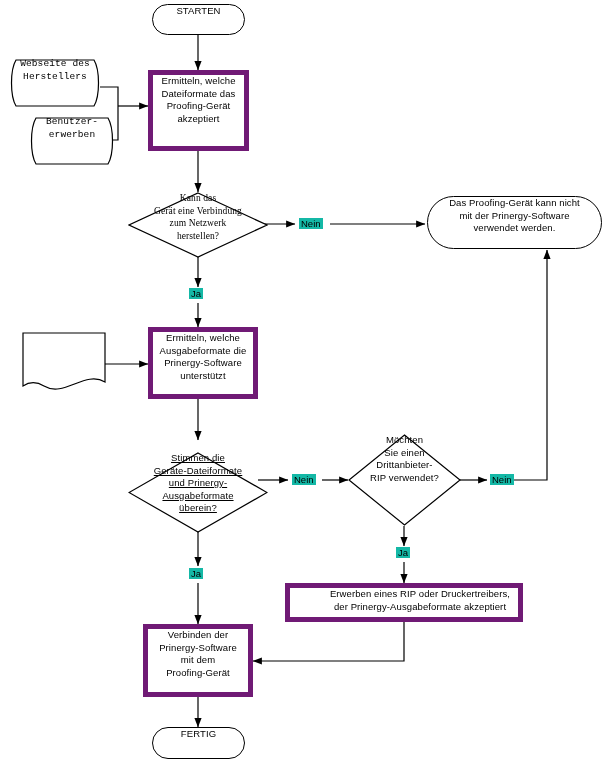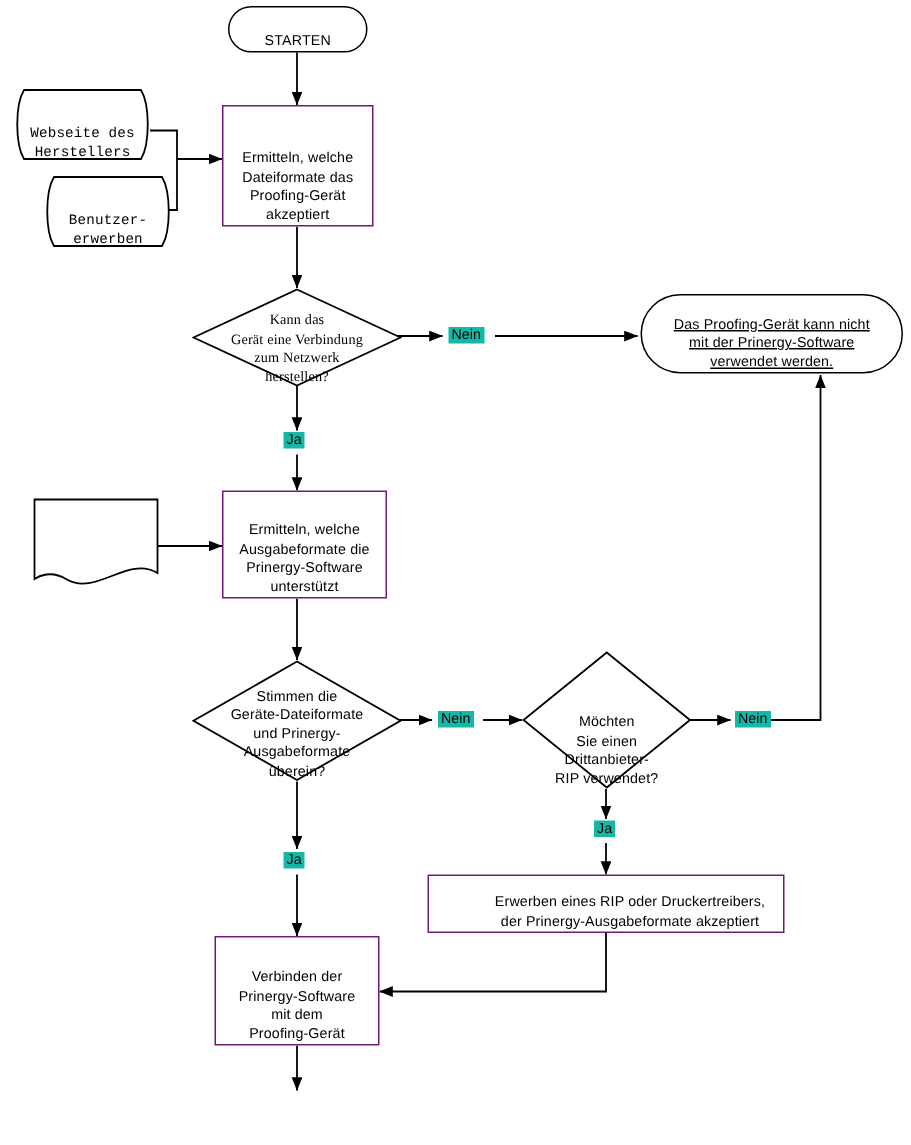--- a/index.html
+++ b/index.html
@@ -23,42 +23,42 @@
     left: 0;
     top: 0;
     width: 607px;
     height: 763px;
     pointer-events: none;
   }
   .node {
     position: absolute;
     box-sizing: border-box;
     display: flex;
-    align-items: flex-end;
+    align-items: flex-start;
     justify-content: center;
     text-align: center;
     font-size: 9.5px;
     line-height: 12.5px;
     color: #000000;
     letter-spacing: 0.1px;
   }
   .node .label {
     display: block;
     white-space: pre-line;
     padding: 0 2px;
   }
   
   .node.terminator {
     border: 1px solid #000000;
     border-radius: 999px;
     background: #ffffff;
   }
   
   .node.process {
-    border: 1px solid #701a75;
+    border: 5px solid #701a75;
     background: #ffffff;
   }
   
   .node.decision {
     background: transparent;
   }
   .node.decision .diamond-svg {
     position: absolute;
     left: 0;
     top: 0;
@@ -177,40 +177,40 @@
   <div class="node decision" style="left:128px; top:192px; width:140px; height:66px;font-family:Liberation Serif, serif;">
     <svg class="diamond-svg" viewBox="0 0 140 66" preserveAspectRatio="none">
       <polygon points="70,1 139,33 70,65 1,33" fill="#ffffff" stroke="#000000" stroke-width="1.2"></polygon>
     </svg>
     <span class="label">Kann das
 Gerät eine Verbindung
 zum Netzwerk
 herstellen?</span>
   </div>
 
-  <div class="node terminator" style="left:427px; top:196px; width:175px; height:53px;text-decoration:underline;">
+  <div class="node terminator" style="left:427px; top:196px; width:175px; height:53px;">
     <span class="label">Das Proofing-Gerät kann nicht
 mit der Prinergy-Software
 verwendet werden.</span>
   </div>
 
   <div class="node document" style="left:22px; top:332px; width:84px; height:60px;">
     <svg class="doc-svg" viewBox="0 0 84 60" preserveAspectRatio="none">
       <path d="M1,1 L83,1 L83,50 C 63,38 42,66 22,54 C 12,48 4,52 1,54 Z" fill="#ffffff" stroke="#000000" stroke-width="1.2"></path>
     </svg>
   </div>
 
   <div class="node process" style="left:148px; top:327px; width:110px; height:72px;">
     <span class="label">Ermitteln, welche
 Ausgabeformate die
 Prinergy-Software
 unterstützt</span>
   </div>
 
-  <div class="node decision" style="left:128px; top:440px; width:140px; height:81px;">
+  <div class="node decision" style="left:128px; top:452px; width:140px; height:81px;text-decoration:underline;">
     <svg class="diamond-svg" viewBox="0 0 140 81" preserveAspectRatio="none">
       <polygon points="70,1 139,40.5 70,80 1,40.5" fill="#ffffff" stroke="#000000" stroke-width="1.2"></polygon>
     </svg>
     <span class="label">Stimmen die
 Geräte-Dateiformate
 und Prinergy-
 Ausgabeformate
 überein?</span>
   </div>
 
@@ -229,20 +229,23 @@
 der Prinergy-Ausgabeformate akzeptiert</span>
   </div>
 
   <div class="node process" style="left:143px; top:624px; width:110px; height:73px;">
     <span class="label">Verbinden der
 Prinergy-Software
 mit dem
 Proofing-Gerät</span>
   </div>
 
+  <div class="node terminator" style="left:152px; top:727px; width:93px; height:32px;">
+    <span class="label">FERTIG</span>
+  </div>
 
   <div class="edge-label" style="left:299px; top:218px;">Nein</div>
 
   <div class="edge-label" style="left:189px; top:288px;">Ja</div>
 
   <div class="edge-label" style="left:292px; top:474px;">Nein</div>
 
   <div class="edge-label" style="left:189px; top:568px;">Ja</div>
 
   <div class="edge-label" style="left:490px; top:474px;">Nein</div>

